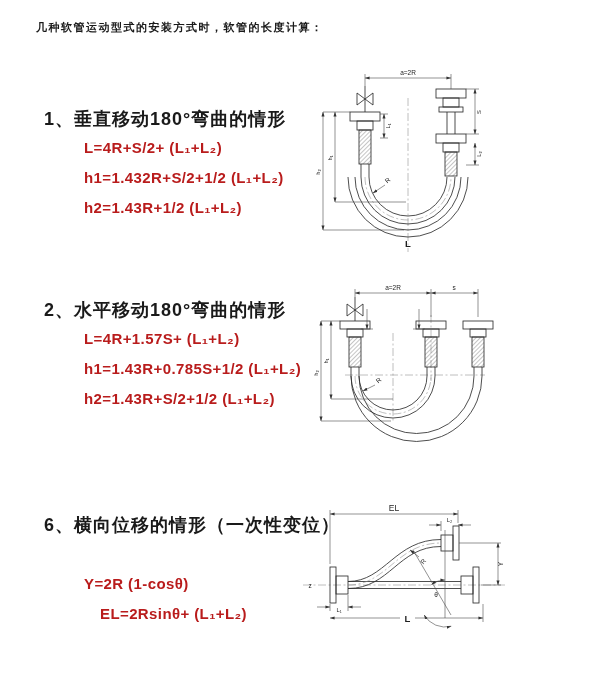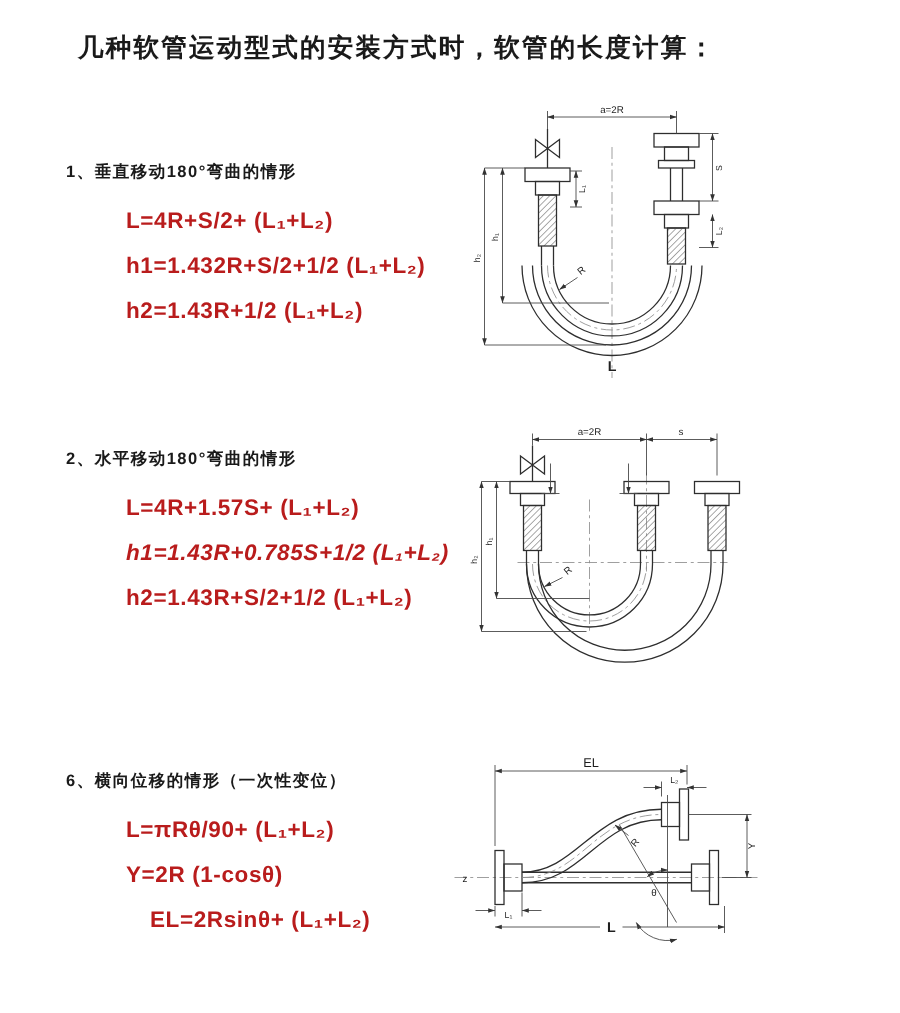--- a/index.html
+++ b/index.html
@@ -2,24 +2,24 @@
 <html><head>
 <meta charset="utf-8">
 <style>
   html,body{margin:0;padding:0;background:#ffffff;}
   #page{
     position:relative;width:600px;height:675px;background:#ffffff;
     font-family:"Liberation Sans","DejaVu Sans",sans-serif;color:#1a1a1a;overflow:hidden;
   }
   .abs{position:absolute;}
   .title{
-    left:36px;top:20px;font-size:17px;font-weight:700;letter-spacing:1.5px;white-space:nowrap;margin-left:16px;
+    left:36px;top:20px;font-size:11px;font-weight:700;letter-spacing:1.5px;white-space:nowrap;
   }
   .sec-heading{
-    font-size:11px;font-weight:700;letter-spacing:1px;white-space:nowrap;
+    font-size:18px;font-weight:700;letter-spacing:1px;white-space:nowrap;
   }
   .formula{
     font-size:15px;font-weight:700;letter-spacing:0.4px;white-space:nowrap;color:#b91c1c;margin-left:20px;
   }
   svg.diag{position:absolute;overflow:visible;}
   svg.diag text{
     font-family:"Liberation Sans","DejaVu Sans",sans-serif;
     fill:#1f1f1f;stroke:none;
   }
   .t65{font-size:6.5px;}
@@ -117,21 +117,21 @@
       <text class="t55" transform="rotate(-90 178 92)" x="178" y="92" text-anchor="middle">L₂</text>
       <text class="t55" transform="rotate(-90 29 96)" x="29" y="96" text-anchor="middle">h₁</text>
       <text class="t55" transform="rotate(-90 17 110)" x="17" y="110" text-anchor="middle">h₂</text>
       <text class="t65" transform="rotate(-40 86 120)" x="86" y="120" text-anchor="middle">R</text>
       <text class="t9b" x="105" y="185" text-anchor="middle">L</text>
     </g>
   </svg>
 
   <div class="abs sec-heading" style="left:44px;top:298px;">2、水平移动180°弯曲的情形</div>
   <div class="abs formula" style="left:64px;top:330px;">L=4R+1.57S+ (L₁+L₂)</div>
-  <div class="abs formula" style="left:64px;top:360px;font-style:italic;">h1=1.43R+0.785S+1/2 (L₁+L₂)</div>
+  <div class="abs formula" style="left:64px;top:360px;">h1=1.43R+0.785S+1/2 (L₁+L₂)</div>
   <div class="abs formula" style="left:64px;top:390px;">h2=1.43R+S/2+1/2 (L₁+L₂)</div>
 
   <svg class="diag" style="left:303px;top:281px;width:285px;height:175px;" viewBox="0 0 285 175">
     <defs>
       <pattern id="hch2" patternUnits="userSpaceOnUse" width="3" height="3" patternTransform="rotate(45)">
         <line x1="0" y1="0" x2="0" y2="3" stroke="#6f6f6f" stroke-width="0.8"></line>
       </pattern>
       <marker id="ar2" viewBox="0 0 10 10" refX="9.5" refY="5" markerWidth="8" markerHeight="8" orient="auto-start-reverse">
         <path d="M0,1.8 L10,5 L0,8.2 z" fill="#333"></path>
       </marker>
@@ -198,21 +198,20 @@
     <g>
       <text class="t65" x="90" y="9" text-anchor="middle">a=2R</text>
       <text class="t65" x="151" y="9" text-anchor="middle">s</text>
       <text class="t55" transform="rotate(-90 25 80)" x="25" y="80" text-anchor="middle">h₁</text>
       <text class="t55" transform="rotate(-90 15 92)" x="15" y="92" text-anchor="middle">h₂</text>
       <text class="t65" transform="rotate(-40 77 101)" x="77" y="101" text-anchor="middle">R</text>
     </g>
   </svg>
 
   <div class="abs sec-heading" style="left:44px;top:513px;">6、横向位移的情形（一次性变位）</div>
-  <div class="abs formula" style="left:64px;top:545px;">L=πRθ/90+ (L₁+L₂)</div>
   <div class="abs formula" style="left:64px;top:575px;">Y=2R (1-cosθ)</div>
   <div class="abs formula" style="left:64px;top:605px;padding-left:16px;">EL=2Rsinθ+ (L₁+L₂)</div>
 
   <svg class="diag" style="left:295px;top:500px;width:300px;height:140px;" viewBox="0 0 300 140">
     <defs>
       <marker id="ar3" viewBox="0 0 10 10" refX="9.5" refY="5" markerWidth="8" markerHeight="8" orient="auto-start-reverse">
         <path d="M0,1.8 L10,5 L0,8.2 z" fill="#333"></path>
       </marker>
     </defs>
 

